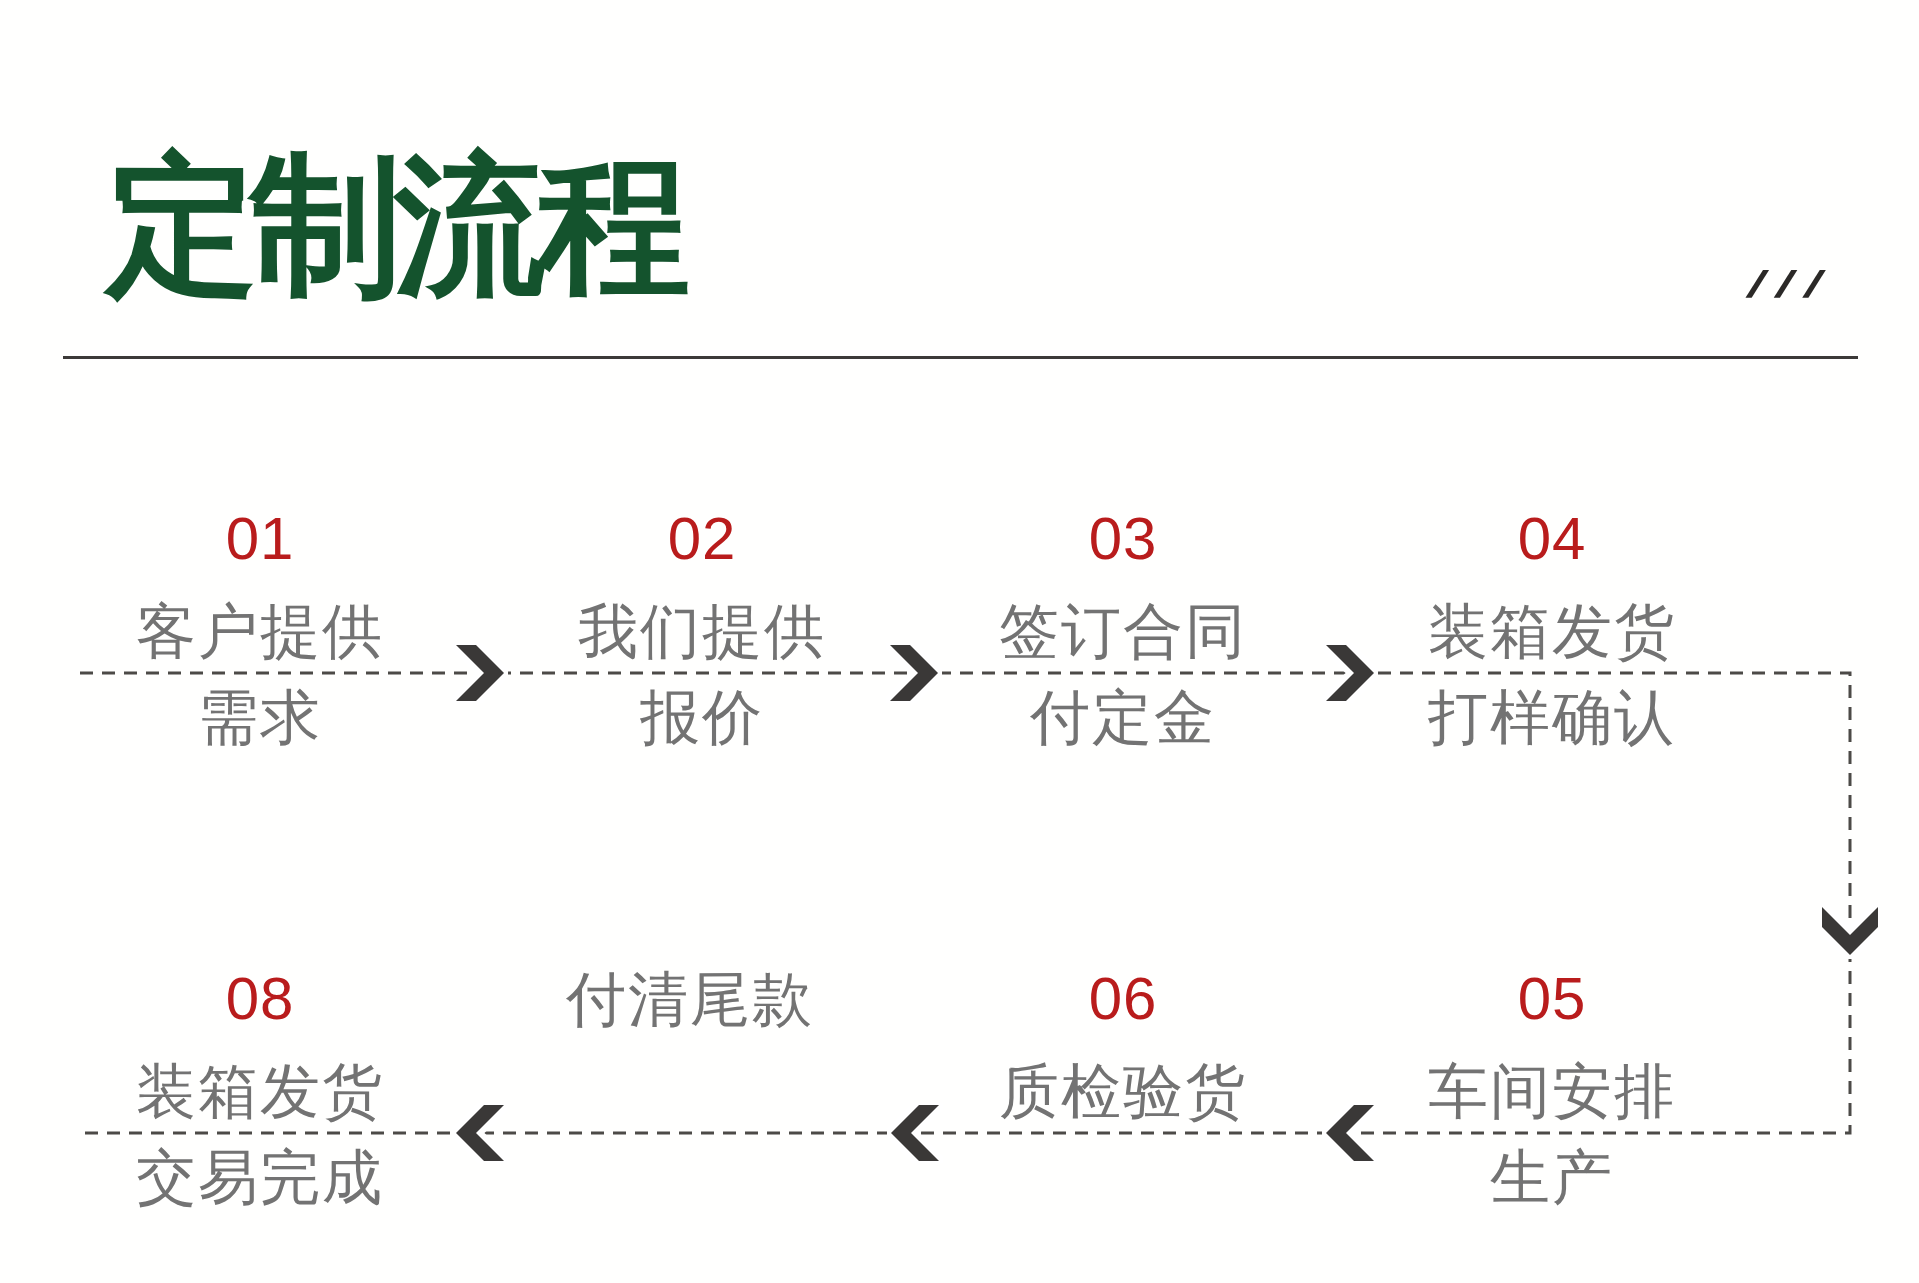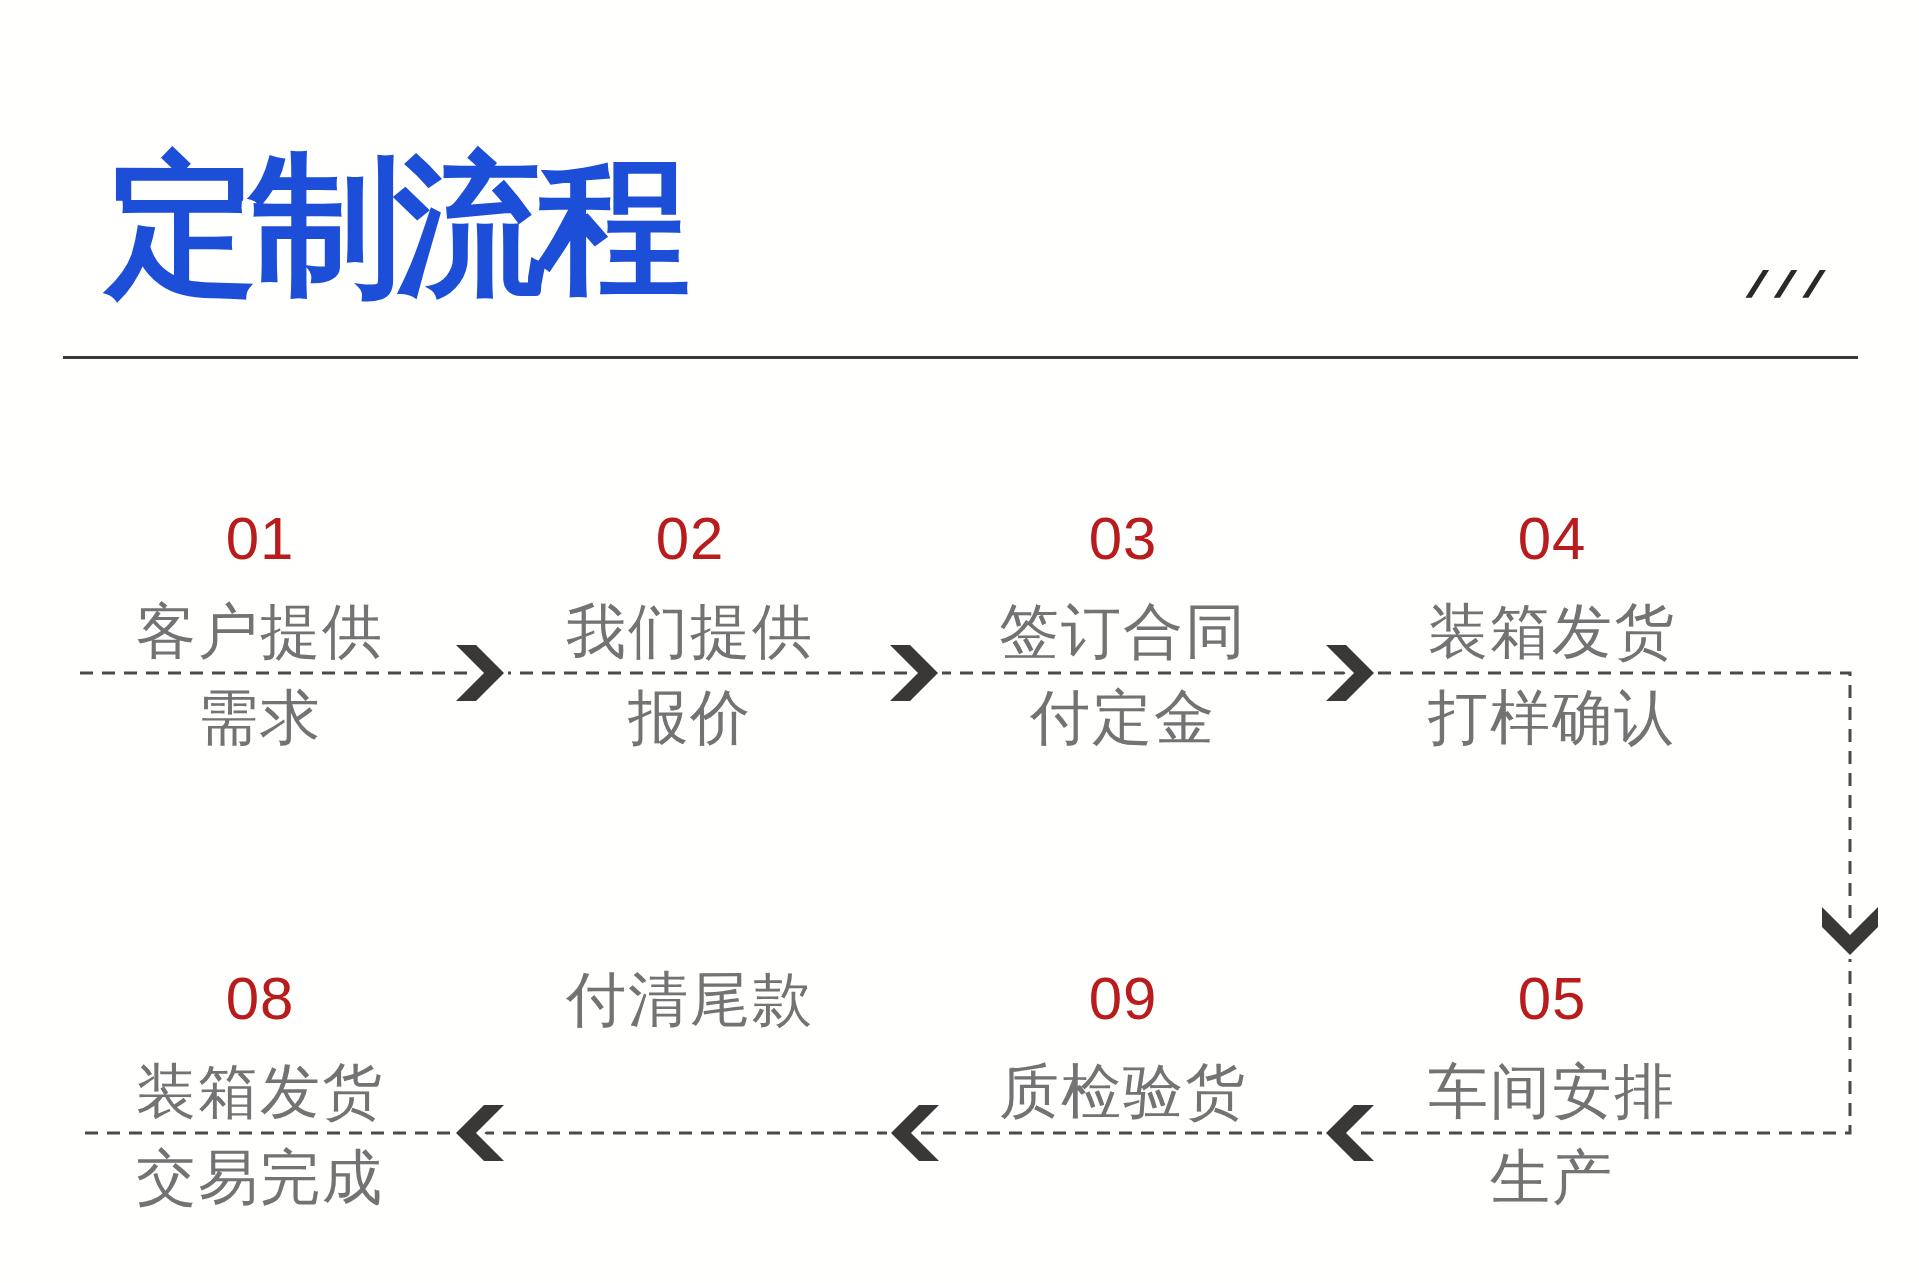--- a/index.html
+++ b/index.html
@@ -12,21 +12,21 @@
     font-family: "Liberation Sans", sans-serif;
   }
   .title {
     position: absolute;
     left: 106px;
     top: 138px;
     font-size: 152px;
     font-weight: 900;
     letter-spacing: -8px;
     line-height: 1.15;
-    color: #1d4ed8;
+    color: #14532d;
     white-space: nowrap;
   }
   .decor {
     position: absolute;
     left: 1742px;
     top: 246px;
     font-size: 52px;
     font-weight: 900;
     letter-spacing: 14px;
     color: #2b2927;
@@ -99,21 +99,21 @@
 
   <svg class="connector" viewBox="0 0 1919 1283">
     <path class="dash" d="M80,673 H1850 V1133 H80"></path>
   </svg>
 
   <div class="step top" style="left:30px">
     <div class="num">01</div>
     <div class="cap">客户提供</div>
     <div class="cap">需求</div>
   </div>
-  <div class="step top" style="left:460px">
+  <div class="step top" style="left:472px">
     <div class="num">02</div>
     <div class="cap">我们提供</div>
     <div class="cap">报价</div>
   </div>
   <div class="step top" style="left:893px">
     <div class="num">03</div>
     <div class="cap">签订合同</div>
     <div class="cap">付定金</div>
   </div>
   <div class="step top" style="left:1322px">
@@ -121,21 +121,21 @@
     <div class="cap">装箱发货</div>
     <div class="cap">打样确认</div>
   </div>
 
   <div class="step bottom" style="left:1322px">
     <div class="num">05</div>
     <div class="cap">车间安排</div>
     <div class="cap">生产</div>
   </div>
   <div class="step bottom" style="left:893px">
-    <div class="num">09</div>
+    <div class="num">06</div>
     <div class="cap">质检验货</div>
     <div class="cap"></div>
   </div>
   <div class="step bottom" style="left:460px">
     <div class="cap">付清尾款</div>
     <div class="cap"></div>
   </div>
   <div class="step bottom" style="left:30px">
     <div class="num">08</div>
     <div class="cap">装箱发货</div>

